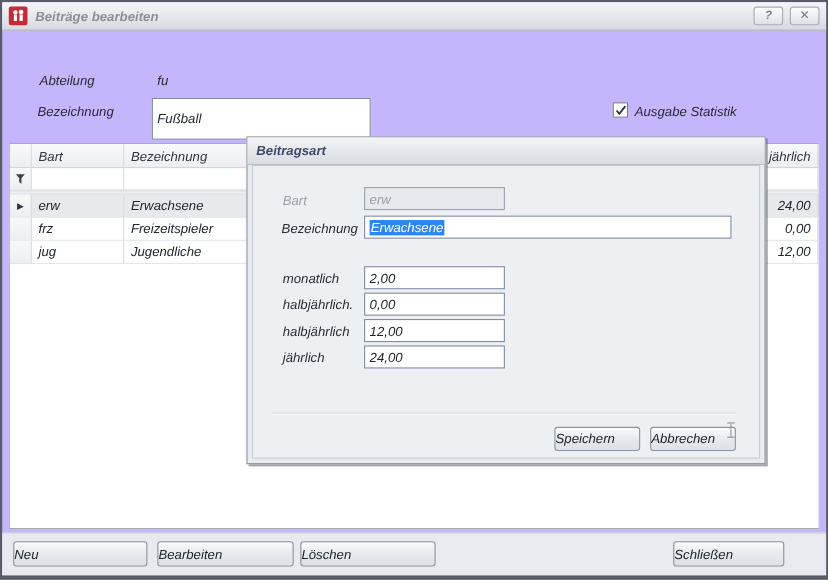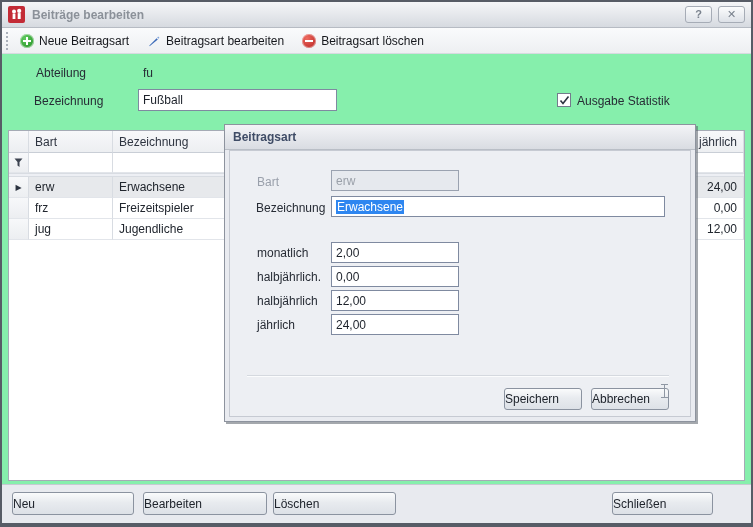--- a/index.html
+++ b/index.html
@@ -1,20 +1,20 @@
 <!DOCTYPE html>
 <html><head>
 <meta charset="utf-8">
 <style>
   * { margin:0; padding:0; box-sizing:border-box; }
   html,body { width:753px; height:527px; overflow:hidden; }
   body { font-family:"Liberation Sans","DejaVu Sans",sans-serif; font-size:12px; color:#21262e; }
 
   .window { position:absolute; inset:0; border:2px solid #575c66; border-bottom-width:4px;
-            background:#86efac; }
+            background:#c4b5fd;font-style:italic; }
 
   
   .titlebar { position:absolute; top:0; left:0; right:0; height:26px;
               background:linear-gradient(#f5f6f8,#d6dae0);
               border-bottom:1px solid #b6bbc3; display:flex; align-items:center; padding:0 6px; }
   .app-icon { width:17px; height:17px; background:#c32b36; border-radius:2px; margin-right:7px;
               display:flex; align-items:center; justify-content:center; flex:0 0 auto; }
   .titlebar .title { font-weight:bold; color:#8b9199; flex:1 1 auto;
                      white-space:nowrap; overflow:hidden; }
   .cap-btn { width:27px; height:17px; margin-left:6px; border:1px solid #a6acb6; border-radius:3px;
@@ -36,21 +36,21 @@
               box-shadow:inset 0 0 0 1px rgba(255,255,255,.5); }
   .icon-add::before { content:""; position:absolute; left:3px; top:6px; width:8px; height:2px; background:#fff; }
   .icon-add::after  { content:""; position:absolute; left:6px; top:3px; width:2px; height:8px; background:#fff; }
   .icon-del { background:radial-gradient(circle at 35% 30%, #ef6a5f, #b41f1f);
               box-shadow:inset 0 0 0 1px rgba(255,255,255,.4); }
   .icon-del::before { content:""; position:absolute; left:3px; top:6px; width:8px; height:2px; background:#fff; }
 
   
   .form-label { position:absolute; color:#272c35; }
   .static-value { position:absolute; color:#272c35; }
-  .text-input { position:absolute; border:1px solid #7f8aa0; background:#fff; padding:2px 4px;
+  .text-input { position:absolute; border:1px solid #7f8aa0; background:#fff; padding:18px 4px;
                 font:inherit; color:#1c212a; }
   .checkbox { position:absolute; width:14px; height:14px; border:1px solid #737c8c; background:#fff;
               display:flex; align-items:center; justify-content:center; }
   .checkbox svg { display:block; }
 
   
   .grid { position:absolute; left:6px; top:128px; width:737px; height:351px;
           border:1px solid #a5abb5; background:#fff; display:flex; flex-direction:column; }
   .g-row { display:flex; flex:0 0 auto; }
   .g-head { height:22px; background:linear-gradient(#f7f8fa,#eceef1); }
@@ -116,40 +116,20 @@
         <rect x="2.6" y="5.6" width="2.8" height="5.4" fill="#fff"></rect>
         <circle cx="9.2" cy="2.9" r="2.1" fill="#fff"></circle>
         <rect x="7.7" y="5.1" width="3" height="5.9" fill="#fff"></rect>
       </svg>
     </span>
     <span class="title">Beiträge bearbeiten</span>
     <div class="cap-btn"><span>?</span></div>
     <div class="cap-btn"><span>✕</span></div>
   </div>
 
-  <div class="toolbar">
-    <div class="grip"></div>
-    <div class="tb-item">
-      <span class="icon-circle icon-add"></span>
-      <span class="lbl">Neue Beitragsart</span>
-    </div>
-    <div class="tb-item">
-      <span style="display:flex;">
-        <svg width="14" height="14" viewBox="0 0 14 14">
-          <path d="M3.2 11.8 L2.2 12.2 L2.6 11.2 L9.6 4.2 L10.8 5.4 Z" fill="#3b6ab8"></path>
-          <path d="M10.2 3.6 L11.2 2.6 L12.4 3.8 L11.4 4.8 Z" fill="#7fa3d8"></path>
-        </svg>
-      </span>
-      <span class="lbl">Beitragsart bearbeiten</span>
-    </div>
-    <div class="tb-item">
-      <span class="icon-circle icon-del"></span>
-      <span class="lbl">Beitragsart löschen</span>
-    </div>
-  </div>
 
   <span class="form-label" style="left:34px; top:64px;">Abteilung</span>
   <span class="static-value" style="left:141px; top:64px;">fu</span>
 
   <span class="form-label" style="left:32px; top:92px;">Bezeichnung</span>
   <input class="text-input" style="left: 136px; top: 87px; width: 199px; height: 22px;" value="Fußball">
 
   <div class="checkbox" style="left:555px; top:91px;">
     <svg width="11" height="11" viewBox="0 0 11 11">
       <path d="M1.5 5.5 L4 8.5 L9.5 1.5" stroke="#2c3340" stroke-width="1.6" fill="none"></path>

